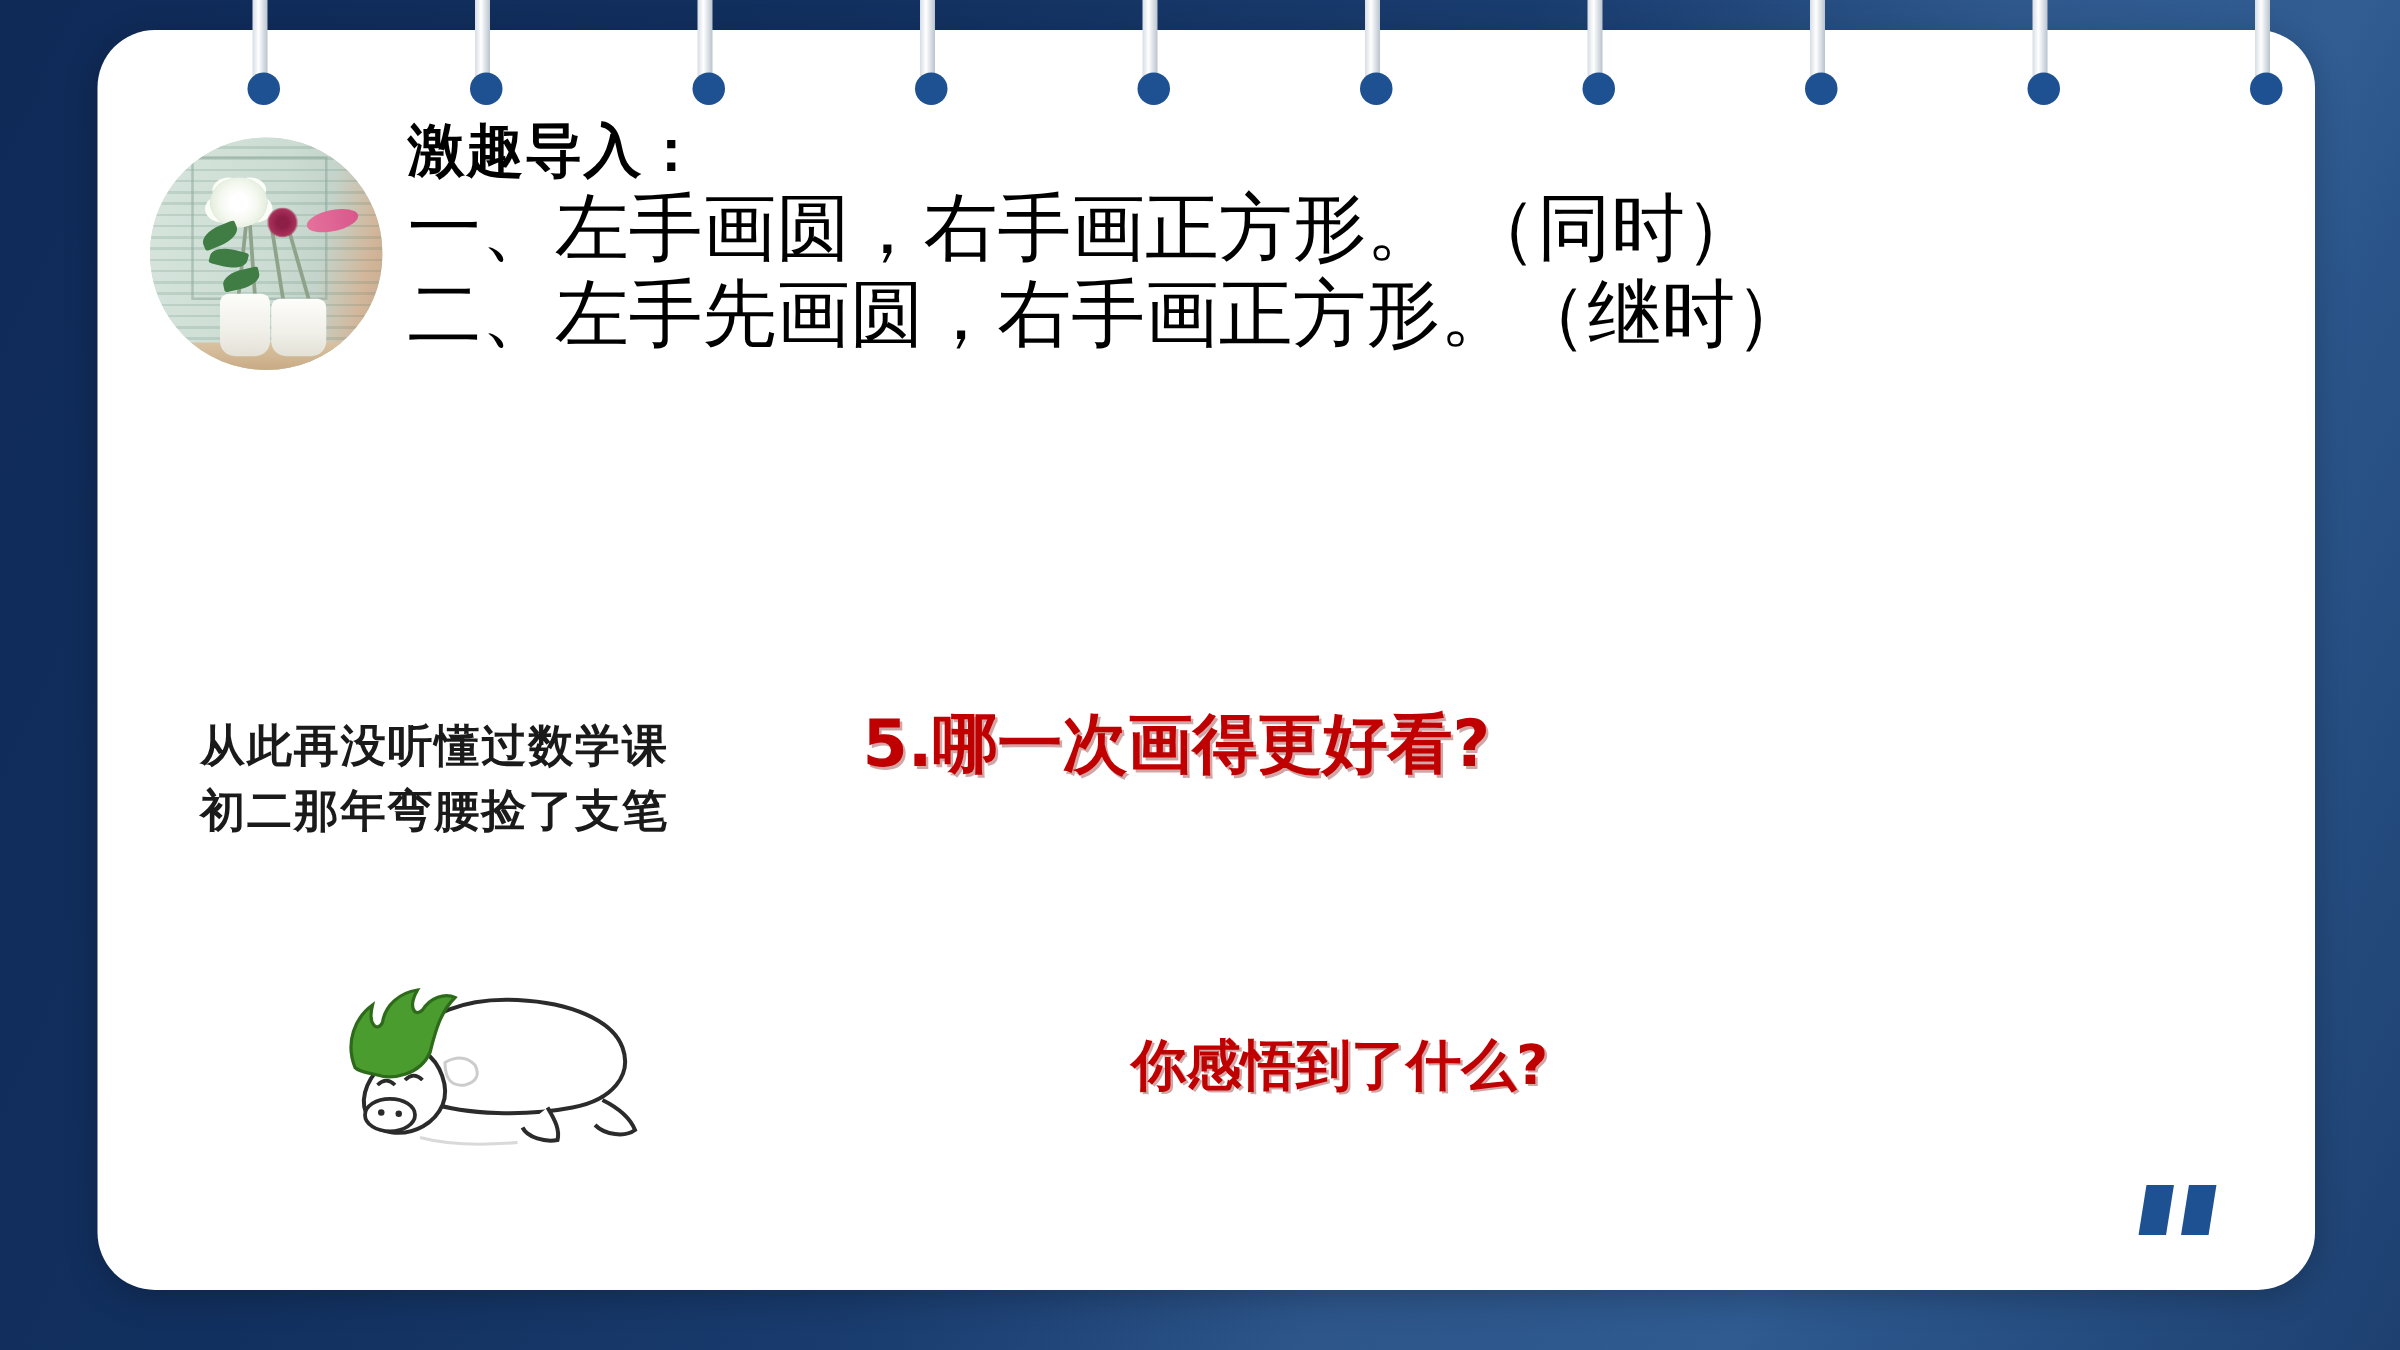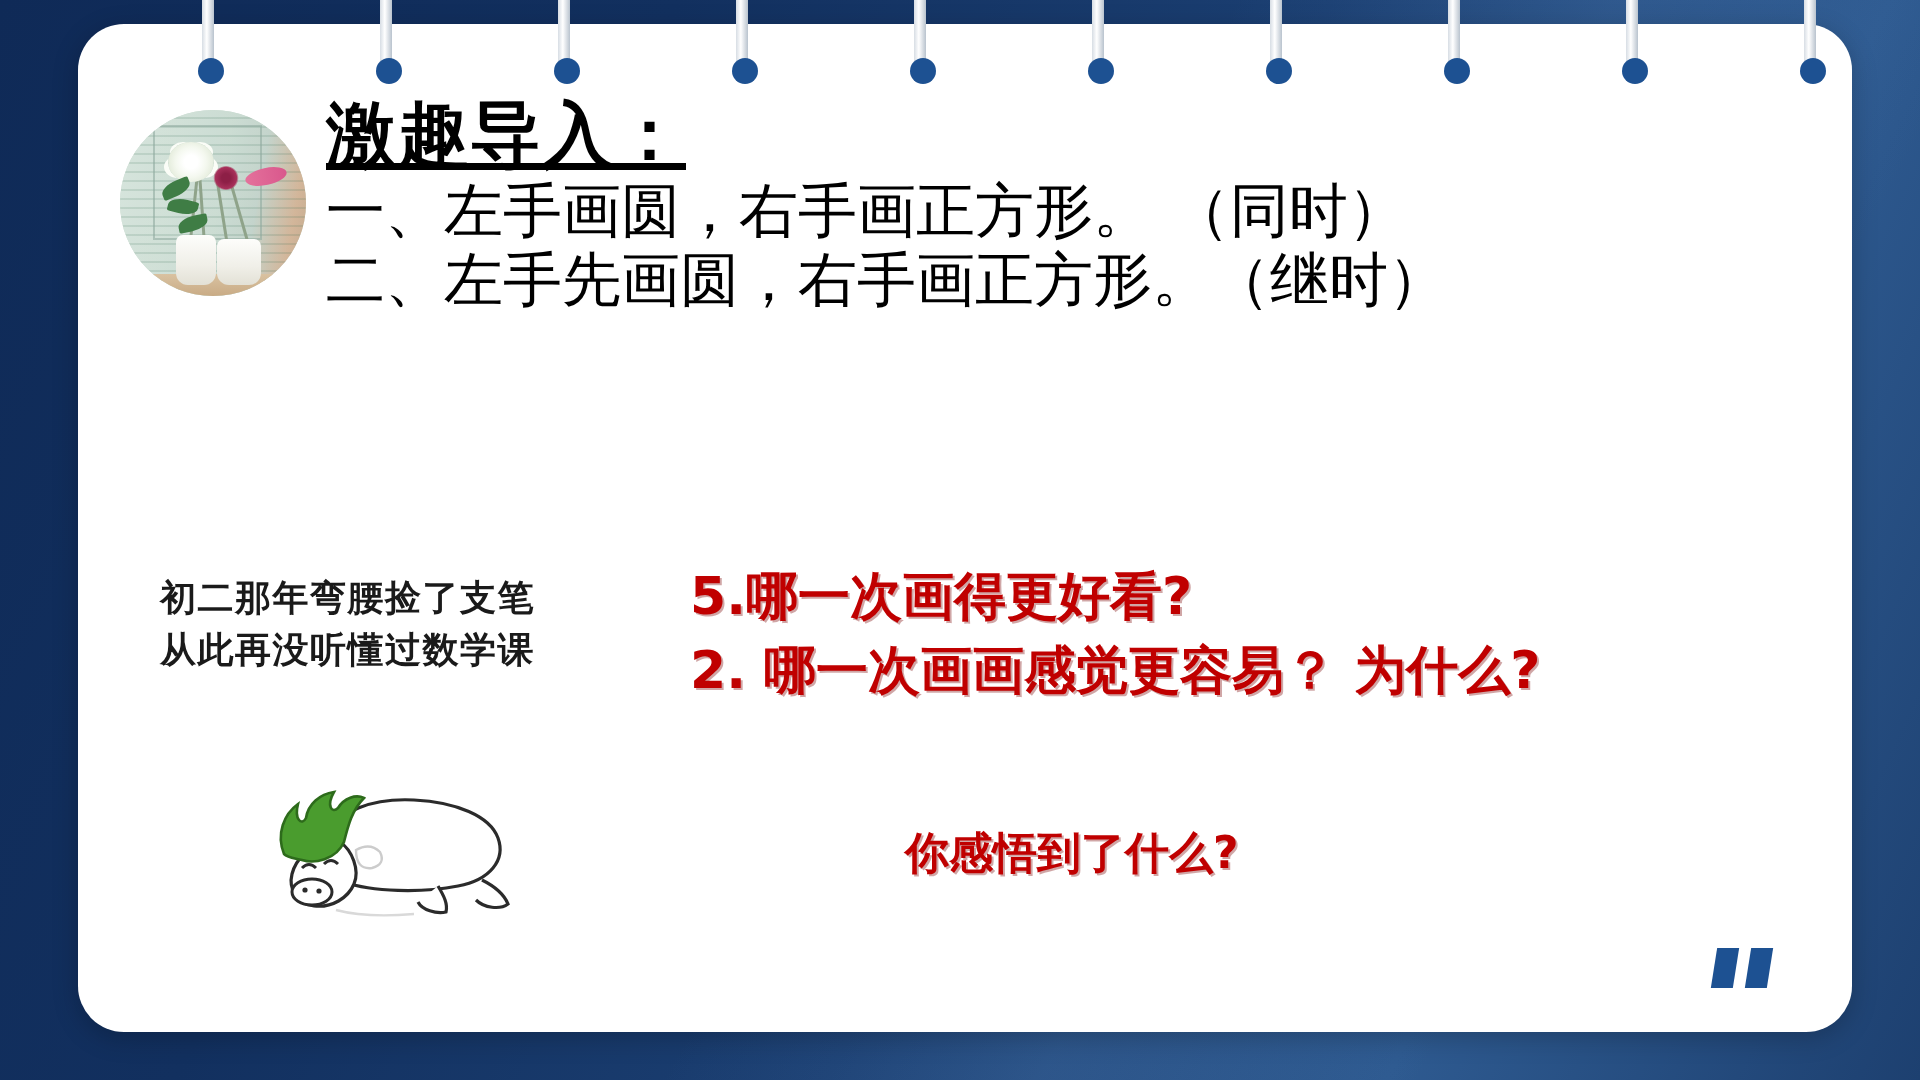--- a/index.html
+++ b/index.html
@@ -174,26 +174,25 @@
 
   #header-text {
     position: absolute;
     left: 206px;
     top: -16px;
     width: 1420px;
   }
   .title-line {
     font-family: "DejaVu Sans", "Liberation Sans", sans-serif;
     font-weight: 700;
-    font-size: 71px;
+    font-size: 46px;
     line-height: 1.16;
     color: #000000;
     letter-spacing: 1px;
     white-space: nowrap;
-    text-decoration: underline;
   }
   .body-line {
     font-family: "DejaVu Sans", "Liberation Sans", sans-serif;
     font-weight: 400;
     font-size: 59px;
     line-height: 1.17;
     color: #000000;
     white-space: nowrap;
   }
 
@@ -340,22 +339,22 @@
     </div>
 
     <div id="header-text">
       <div class="title-line">激趣导入：</div>
       <div class="body-line">一、左手画圆，右手画正方形。 （同时）</div>
       <div class="body-line">二、左手先画圆，右手画正方形。（继时）</div>
     </div>
   </div>
 
   <div id="meme-block">
+    <div class="meme-line">从此再没听懂过数学课</div>
     <div class="meme-line">初二那年弯腰捡了支笔</div>
-    <div class="meme-line">从此再没听懂过数学课</div>
   </div>
 
   <div id="cartoon-cow">
     <svg viewBox="0 0 320 160" width="320" height="160" xmlns="http://www.w3.org/2000/svg">
 
       <path d="M96 78 C104 50 142 38 182 40 C224 42 258 56 266 78
                C274 100 258 120 226 126 C190 133 140 132 112 122
                C92 115 88 96 96 78 Z" fill="#ffffff" stroke="#2b2b2b" stroke-width="3.2"></path>
 
       <path d="M250 120 C262 126 272 134 276 144 C268 150 252 148 244 140" fill="#ffffff" stroke="#2b2b2b" stroke-width="3.2"></path>
@@ -377,21 +376,20 @@
                C104 100 82 104 70 100 C62 98 56 98 52 94 Z" fill="#4a9c2e" stroke="#2d6b1b" stroke-width="2.6"></path>
 
       <path d="M124 90 q14 -8 24 2 q6 12 -8 16 q-16 2 -16 -18 Z" fill="none" stroke="#cccccc" stroke-width="2.4"></path>
 
       <path d="M104 150 q30 8 78 4" fill="none" stroke="#d9d9d9" stroke-width="2.4"></path>
     </svg>
   </div>
 
   <div id="questions">
     <div class="q-line" style="color: rgb(192, 0, 0);">5.哪一次画得更好看?</div>
-    <div class="q-line" style="color: rgb(192, 0, 0);">2. 哪一次画画感觉更容易？ 为什么?</div>
   </div>
 
   <div id="reflection">
     <div class="q-line" style="color: rgb(192, 0, 0);">你感悟到了什么?</div>
   </div>
 
   <div id="quote-mark">
     <i style="background: rgb(29, 81, 146);"></i>
       <i style="background: rgb(29, 81, 146);"></i>
   </div>

